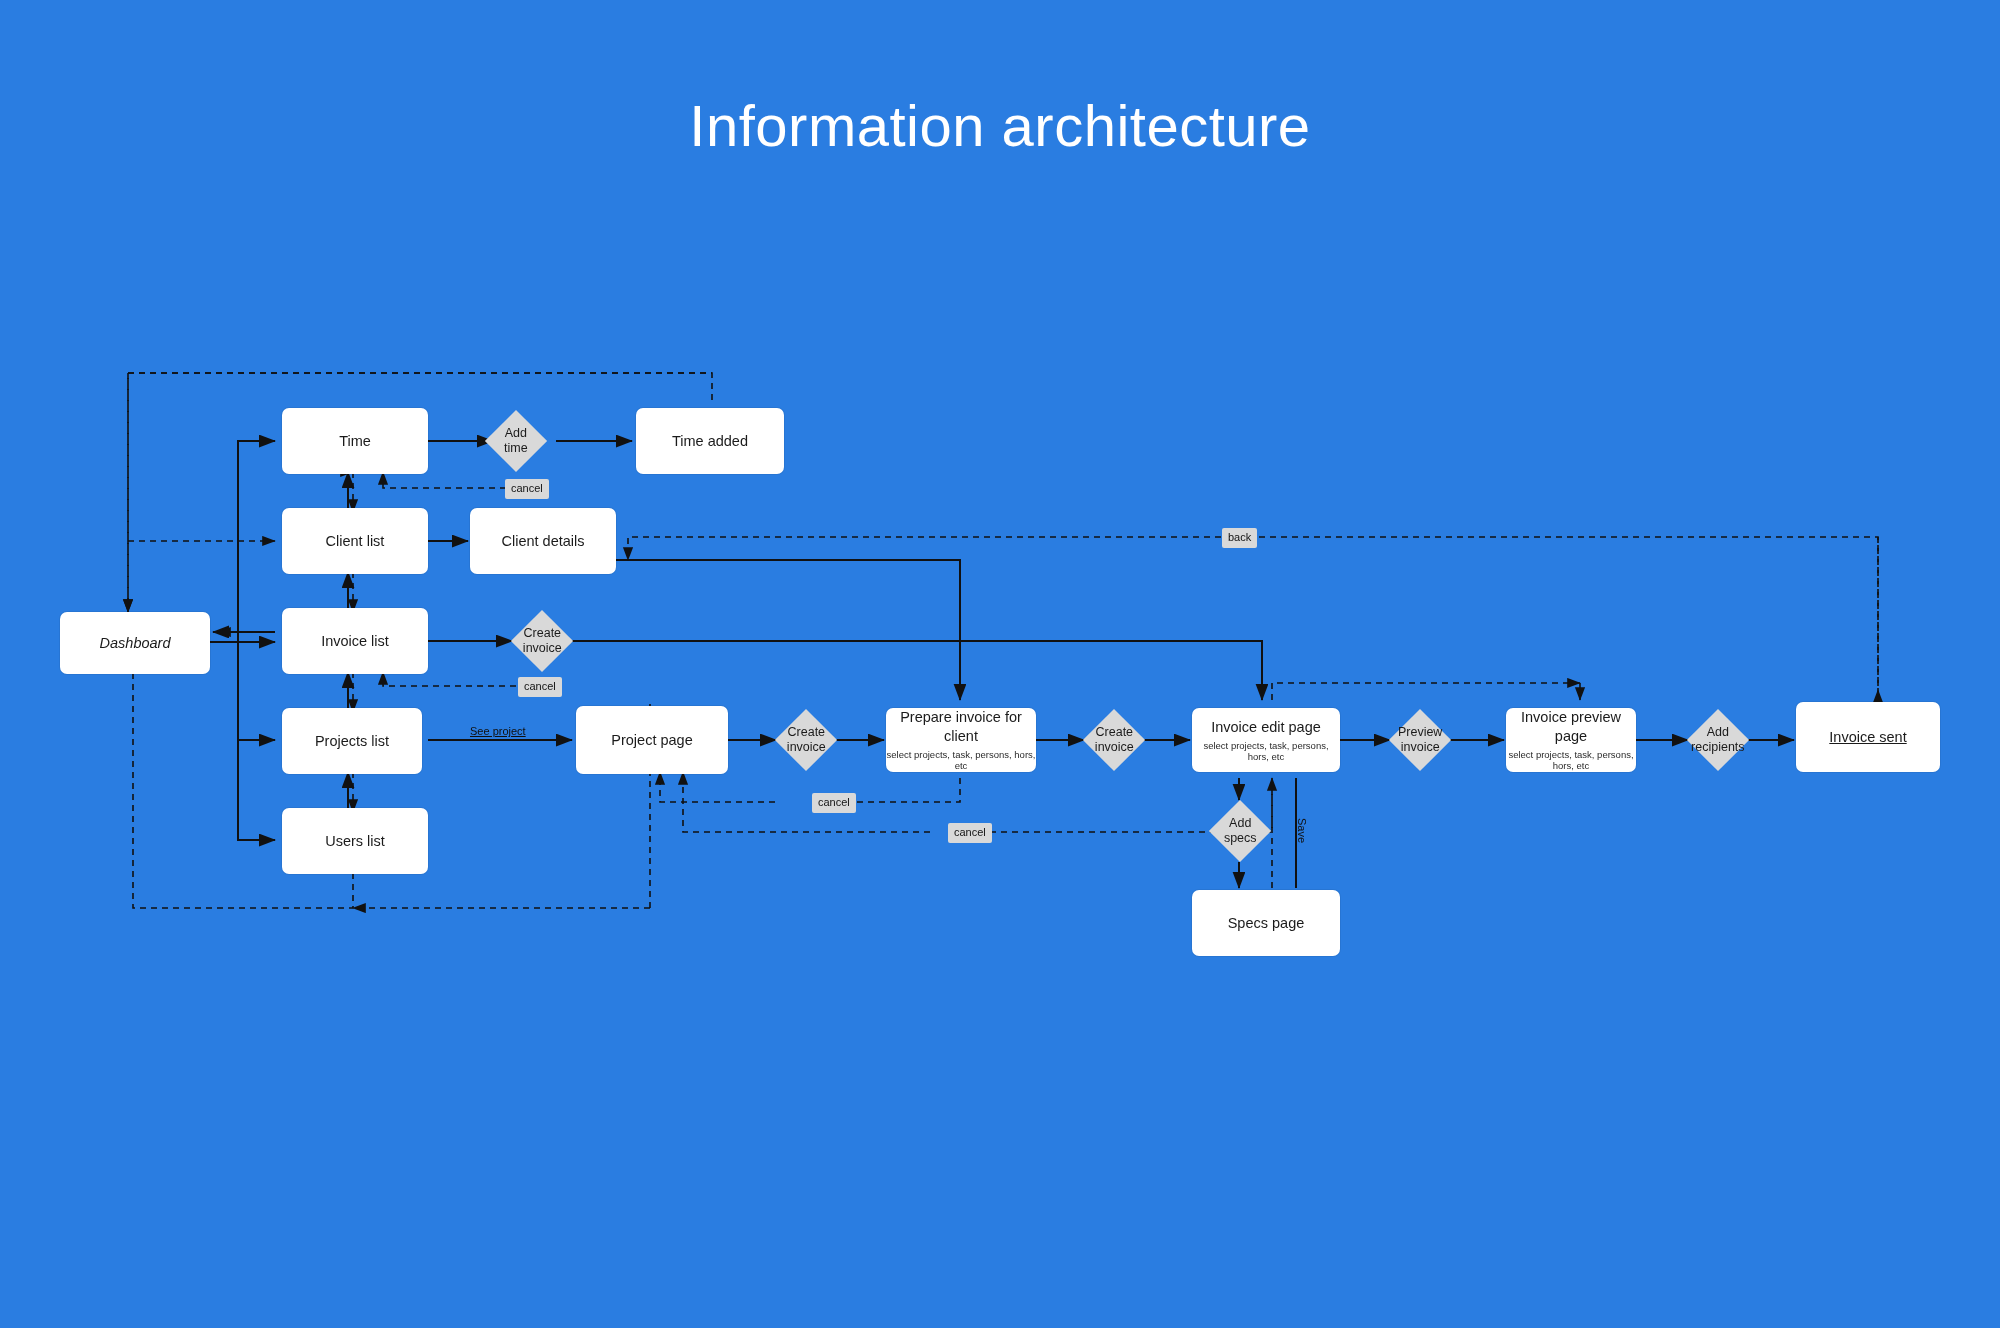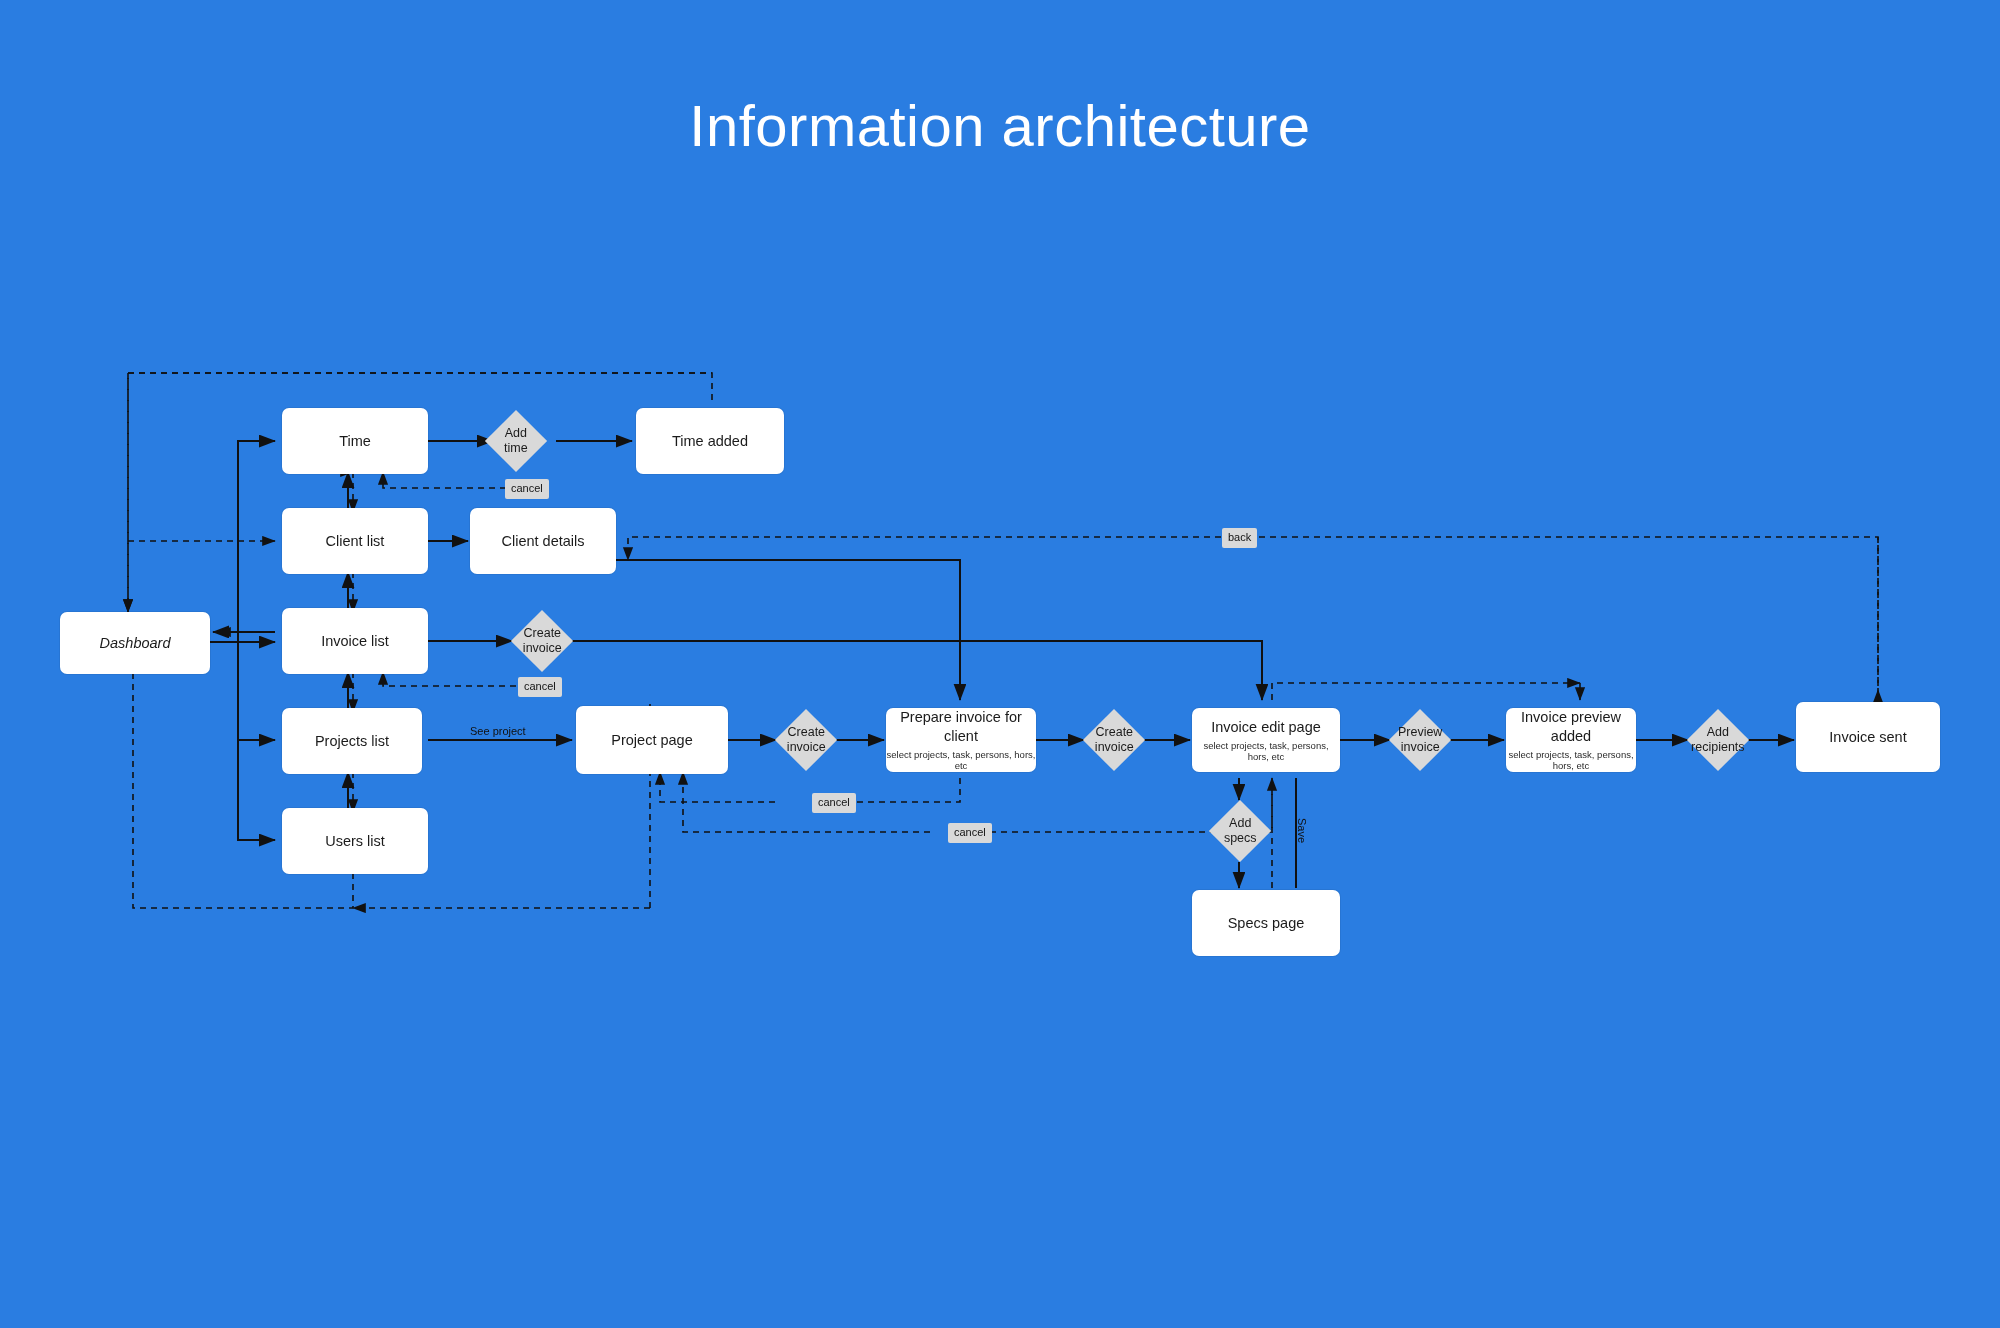--- a/index.html
+++ b/index.html
@@ -261,25 +261,25 @@
   <div class="node-title">Prepare invoice for client</div>
   <div class="node-sub">select projects, task, persons, hors, etc</div>
 </div>
 
 <div class="node" style="left:1192px; top:708px; width:148px; height:64px;">
   <div class="node-title">Invoice edit page</div>
   <div class="node-sub">select projects, task, persons, hors, etc</div>
 </div>
 
 <div class="node" style="left:1506px; top:708px; width:130px; height:64px;">
-  <div class="node-title">Invoice preview added</div>
+  <div class="node-title">Invoice preview page</div>
   <div class="node-sub">select projects, task, persons, hors, etc</div>
 </div>
 
-<div class="node" style="left:1796px; top:702px; width:144px; height:70px;">
+<div class="node" style="left:1796px; top:702px; width:144px; height:70px;text-decoration:underline;">
   <div class="node-title">Invoice sent</div>
 </div>
 
 <div class="node" style="left:1192px; top:890px; width:148px; height:66px;">
   <div class="node-title">Specs page</div>
 </div>
 
 <div class="diamond" style="left:494px; top:419px; width:44px; height:44px;">
   <span>Add
 time</span>
@@ -313,14 +313,14 @@
 <div class="diamond" style="left:1218px; top:809px; width:44px; height:44px;">
   <span>Add
 specs</span>
 </div>
 
 <div class="edge-label" style="left:505px; top:479px;">cancel</div>
 <div class="edge-label" style="left:518px; top:677px;">cancel</div>
 <div class="edge-label" style="left:812px; top:793px;">cancel</div>
 <div class="edge-label" style="left:948px; top:823px;">cancel</div>
 <div class="edge-label" style="left:1222px; top:528px;">back</div>
-<div class="plain-label" style="left:466px; top:725px;">See project</div>
+<div class="plain-label" style="left:466px; top:725px;text-decoration:underline;">See project</div>
 <div class="rot-label" style="left:1308px; top:818px;">Save</div>
 
 </body></html>

